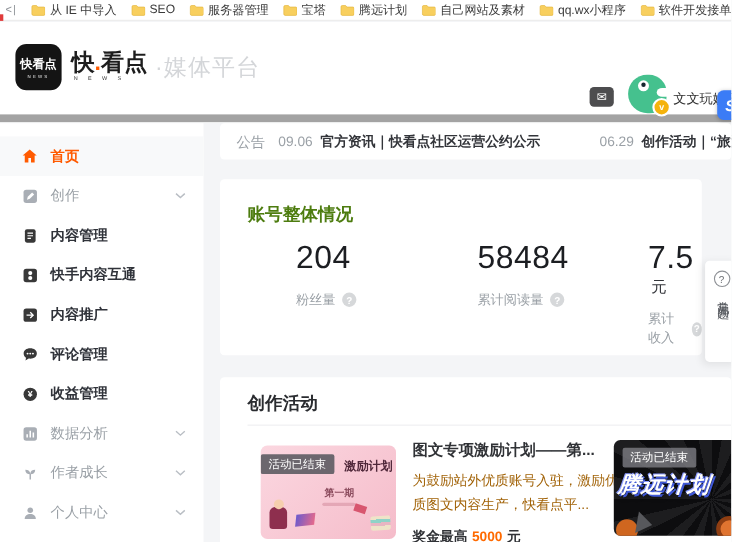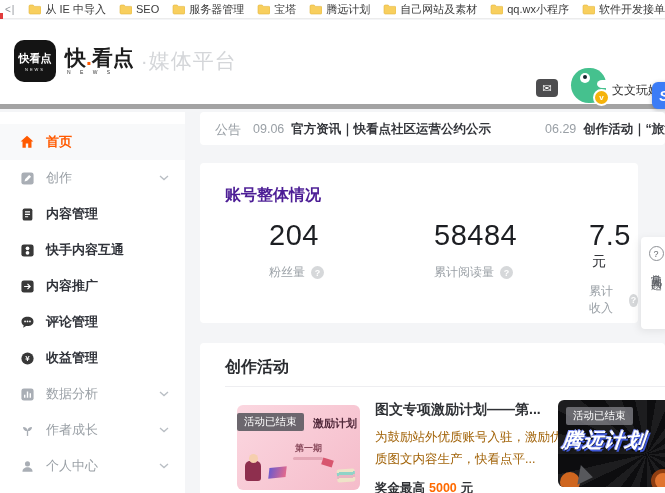--- a/index.html
+++ b/index.html
@@ -10,21 +10,21 @@
   .bmbar{position:absolute;top:0;left:0;width:665px;height:19px;background:#fff;
          border-bottom:1px solid #ececec;display:flex;align-items:center;padding:0 0 0 5px;
          gap:13px;white-space:nowrap;overflow:hidden;box-sizing:border-box;}
   .bm-collapse{font-size:10px;color:#8f9398;letter-spacing:1px;}
   .bm-item{display:flex;align-items:center;gap:4px;font-size:11px;color:#3a3a3a;flex:0 0 auto;}
   .bm-folder{display:inline-flex;flex:0 0 auto;}
   .edge-marker{position:absolute;left:0;top:13px;width:3px;height:6px;background:#e03b3b;}
 
   
   .hdr{position:absolute;top:20px;left:0;width:665px;height:84px;background:#fff;
-       border-bottom:5px solid #a3a3a3;}
+       border-bottom:7px solid #a3a3a3;}
   .brand{position:absolute;left:14px;top:20px;display:flex;align-items:center;}
   .logo-block{width:42px;height:42px;background:#141414;border-radius:10px;color:#fff;
               display:flex;flex-direction:column;align-items:center;justify-content:center;}
   .logo-block .lg-txt{font-size:11px;font-weight:bold;letter-spacing:0px;}
   .logo-block .lg-sub{font-size:4px;letter-spacing:2px;margin-top:1px;color:#eee;}
   .wordmark{margin-left:9px;line-height:1;}
   .wm-main{font-size:21px;font-weight:bold;color:#1d1d1d;}
   .wm-dot{color:#ff5a00;font-size:21px;font-weight:bold;}
   .wm-sub{display:block;font-size:5px;letter-spacing:4px;color:#333;margin-top:2px;padding-left:2px;}
   .brand-suffix{font-size:21px;color:#d4d6d9;margin-left:7px;letter-spacing:1px;}
@@ -59,21 +59,21 @@
   
   .card{position:absolute;background:#fff;border-radius:4px;}
   .ann-card{left:200px;top:112px;width:465px;height:33px;overflow:hidden;}
   .ann-label{position:absolute;left:15px;top:9px;font-size:13px;color:#9aa0a6;}
   .ann-item{position:absolute;top:9px;font-size:12.5px;white-space:nowrap;cursor:pointer;}
   .ann-item .d{color:#9aa0a6;margin-right:7px;}
   .ann-item .t{color:#33353a;font-weight:bold;}
   .ann-1{left:53px;} .ann-2{left:345px;}
 
   .stats-card{left:200px;top:163px;width:438px;height:160px;}
-  .stats-title{position:absolute;left:25px;top:22px;font-size:16px;font-weight:bold;color:#4c1d95;}
+  .stats-title{position:absolute;left:25px;top:22px;font-size:16px;font-weight:bold;color:#4d7c0f;}
   .stat{position:absolute;top:56px;margin-left:44px;}
   .stat-1{left:25px;} .stat-2{left:190px;} .stat-3{left:345px;}
   .stat-val{font-size:29px;color:#1c1e22;letter-spacing:.5px;}
   .stat-unit{font-size:14px;color:#33353a;margin-left:3px;}
   .stat-lab{margin-top:12px;font-size:12px;color:#9aa0a6;display:flex;align-items:center;gap:6px;}
   .help-q{width:13px;height:13px;border-radius:50%;background:#d6d8da;color:#fff;font-size:9px;
           font-weight:bold;display:inline-flex;align-items:center;justify-content:center;cursor:pointer;}
 
   .faq-widget{position:absolute;left:641px;top:237px;width:30px;height:92px;background:#fff;
               border-radius:4px 0 0 4px;box-shadow:-2px 2px 8px rgba(0,0,0,.08);cursor:pointer;

